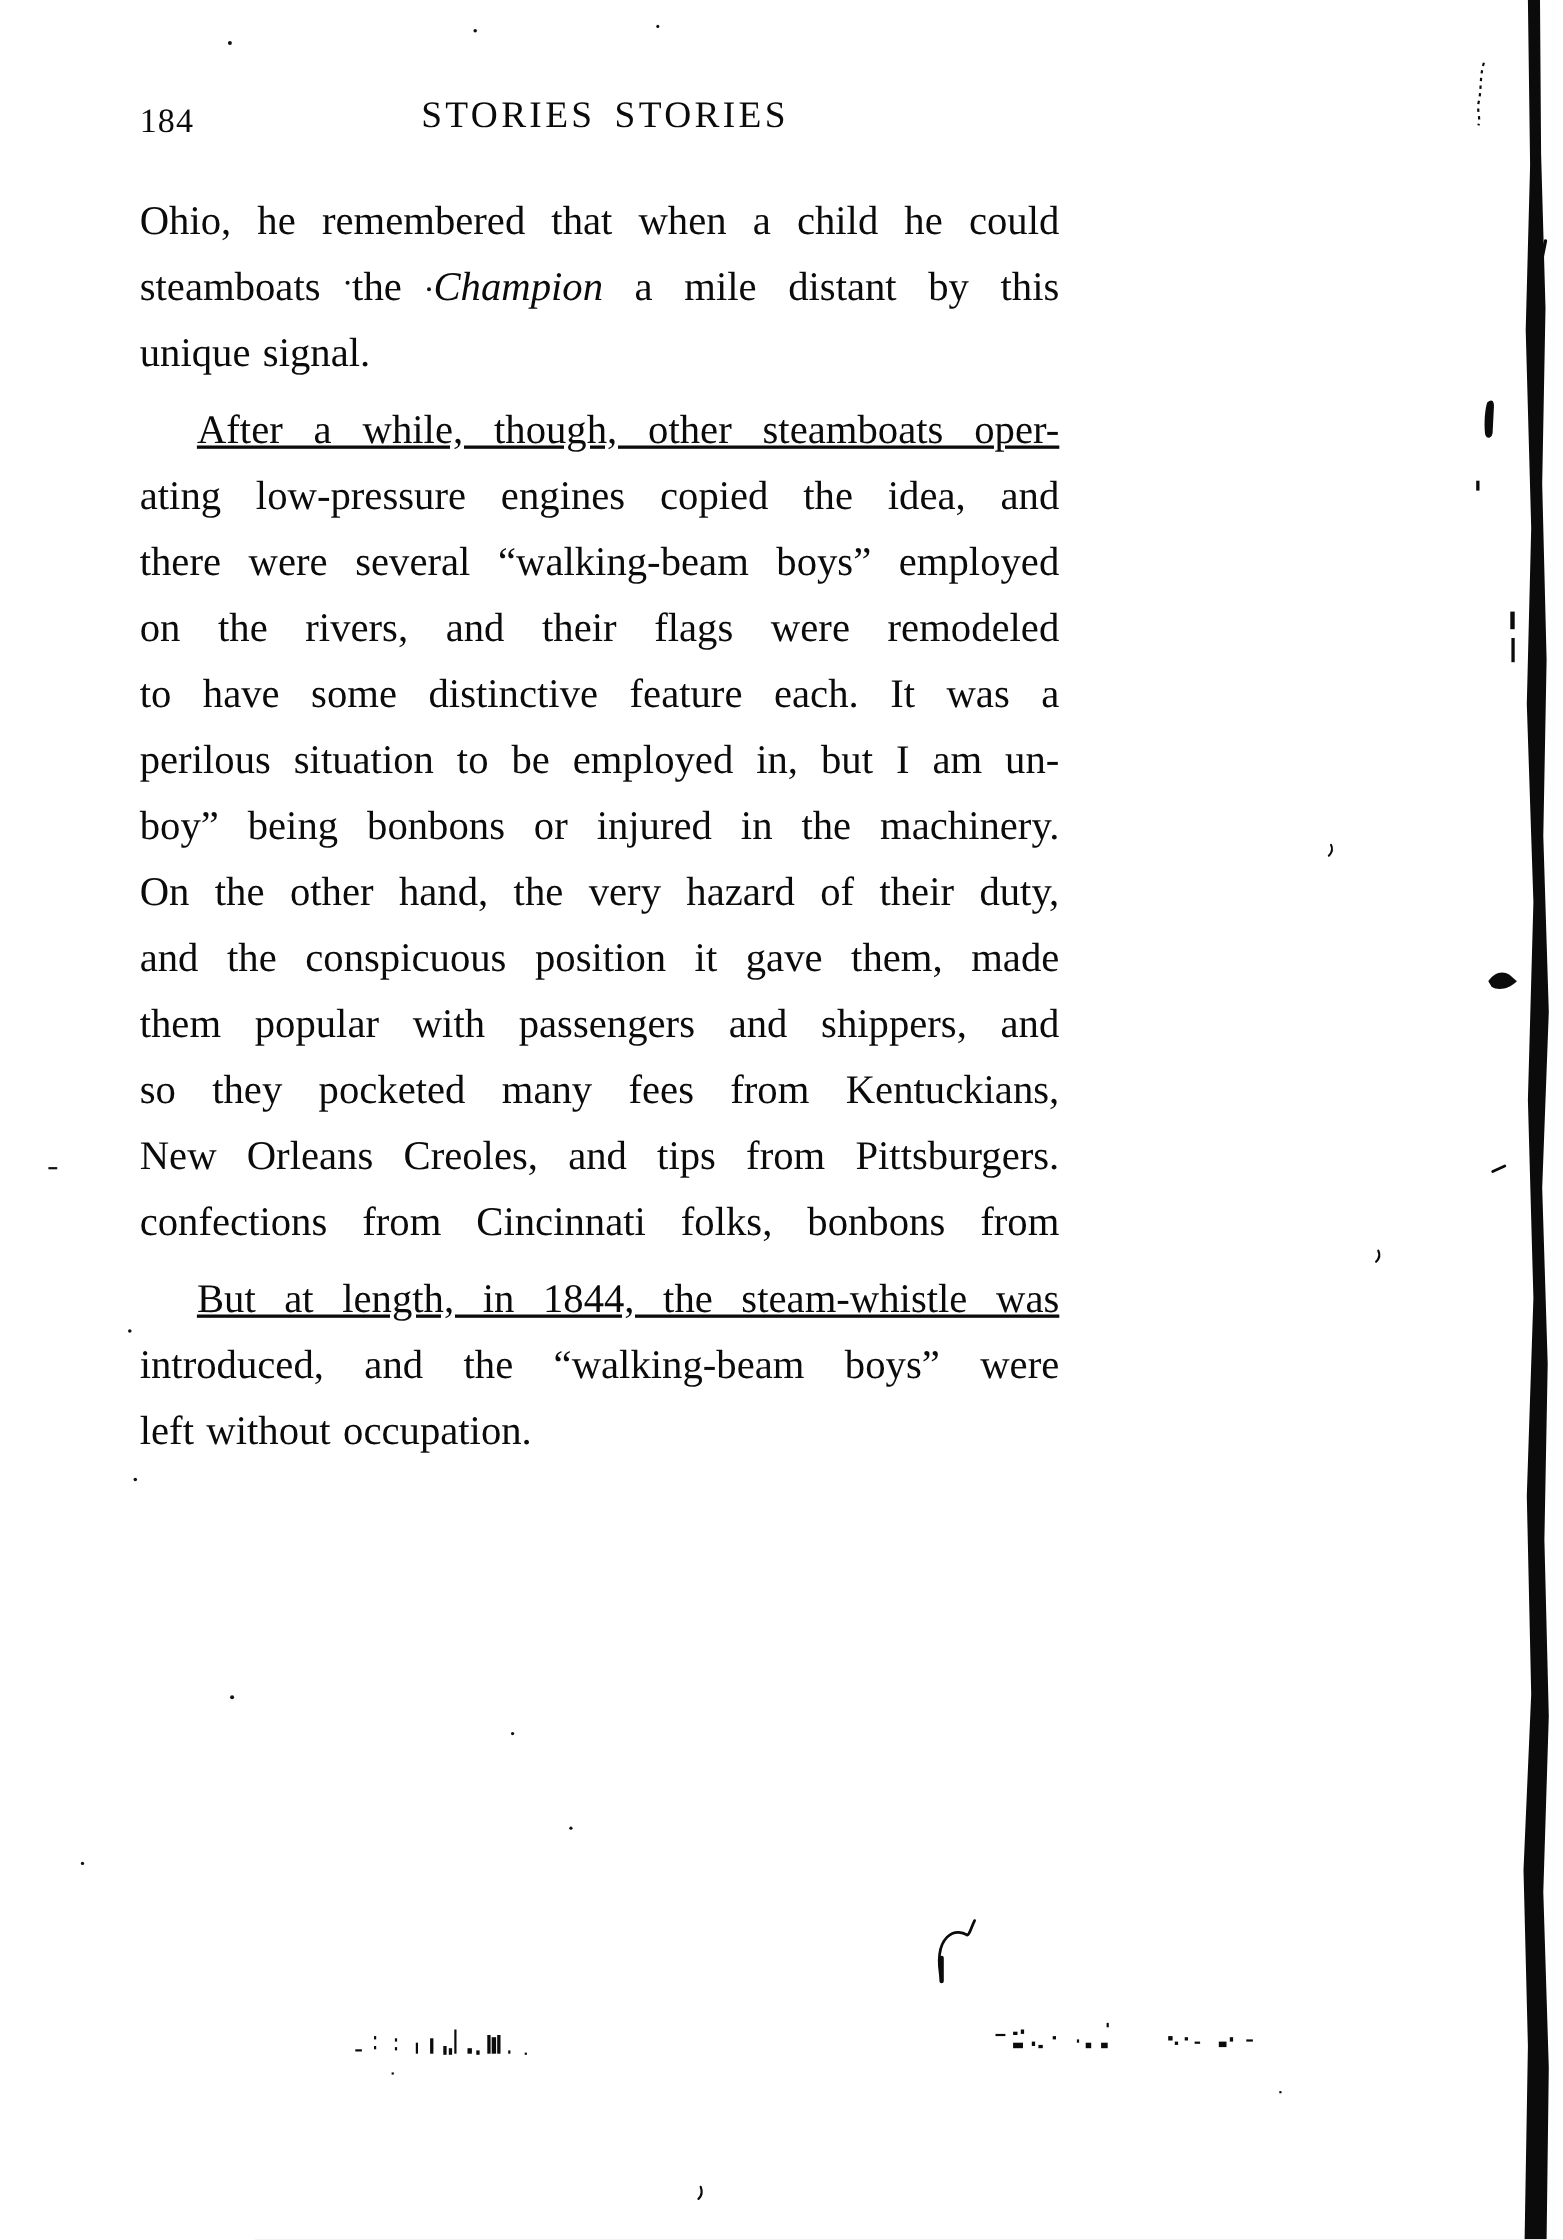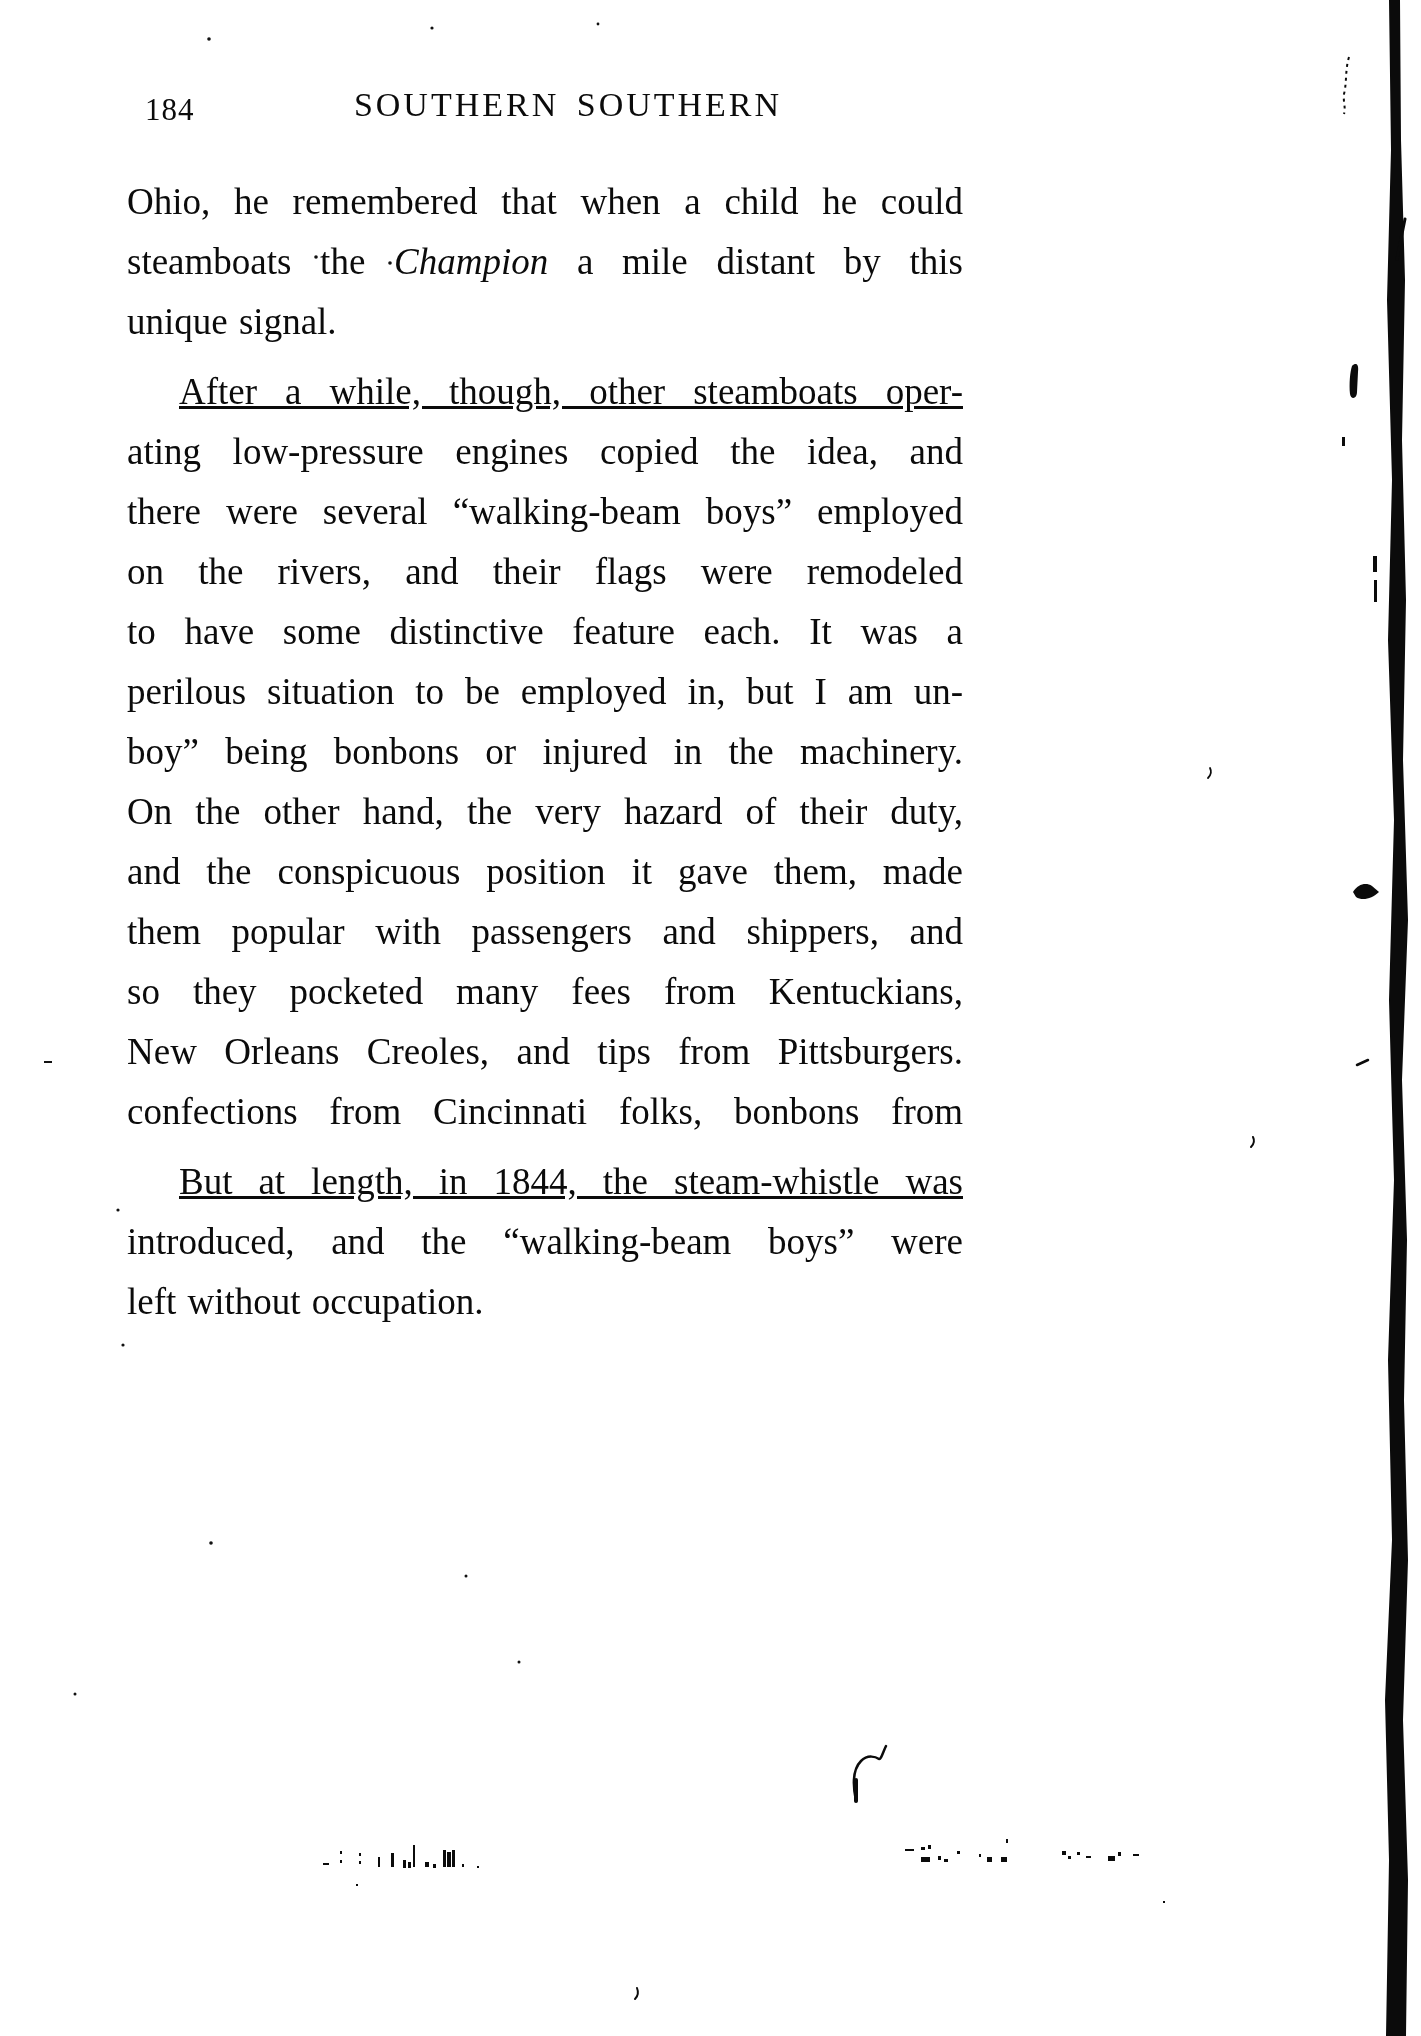--- a/index.html
+++ b/index.html
@@ -9,21 +9,21 @@
   html,body{margin:0;padding:0;background:#e8e8e8;}
   .page{
     position:relative;
     width:1421px;height:2036px;
     background:var(--paper);
     overflow:hidden;
     font-family:"Liberation Serif","DejaVu Serif",serif;
     color:var(--ink);
   }
   .pagehead{
-    position:absolute;left:145px;top:86px;width:836px;height:48px;
+    position:absolute;left:127px;top:86px;width:836px;height:48px;
   }
   .pagenum{
     position:absolute;left:0;top:6px;
     font-size:31px;letter-spacing:1px;
   }
   .runhead{
     text-align:center;
     font-size:34px;letter-spacing:3px;
     word-spacing:6px;
     padding-left:10px;
@@ -53,21 +53,21 @@
     position:absolute;left:0;top:0;pointer-events:none;
   }
 </style>
 </head>
 <body>
 
 <div class="page">
 
   <div class="pagehead">
     <span class="pagenum">184</span>
-    <div class="runhead">SOUTHERN SOUTHERN</div>
+    <div class="runhead">STORIES STORIES</div>
   </div>
 
   <div class="textbody">
       <div class="line j"><span>Ohio, he remembered that when a child he could</span></div>
       <div class="line j"><span>steamboats the </span><span class="it">Champion</span><span> a mile distant by this</span></div>
       <div class="line"><span>unique signal.</span></div>
       <div class="line j ind"><span>After a while, though, other steamboats oper-</span></div>
       <div class="line j"><span>ating low-pressure engines copied the idea, and</span></div>
       <div class="line j"><span>there were several “walking-beam boys” employed</span></div>
       <div class="line j"><span>on the rivers, and their flags were remodeled</span></div>

